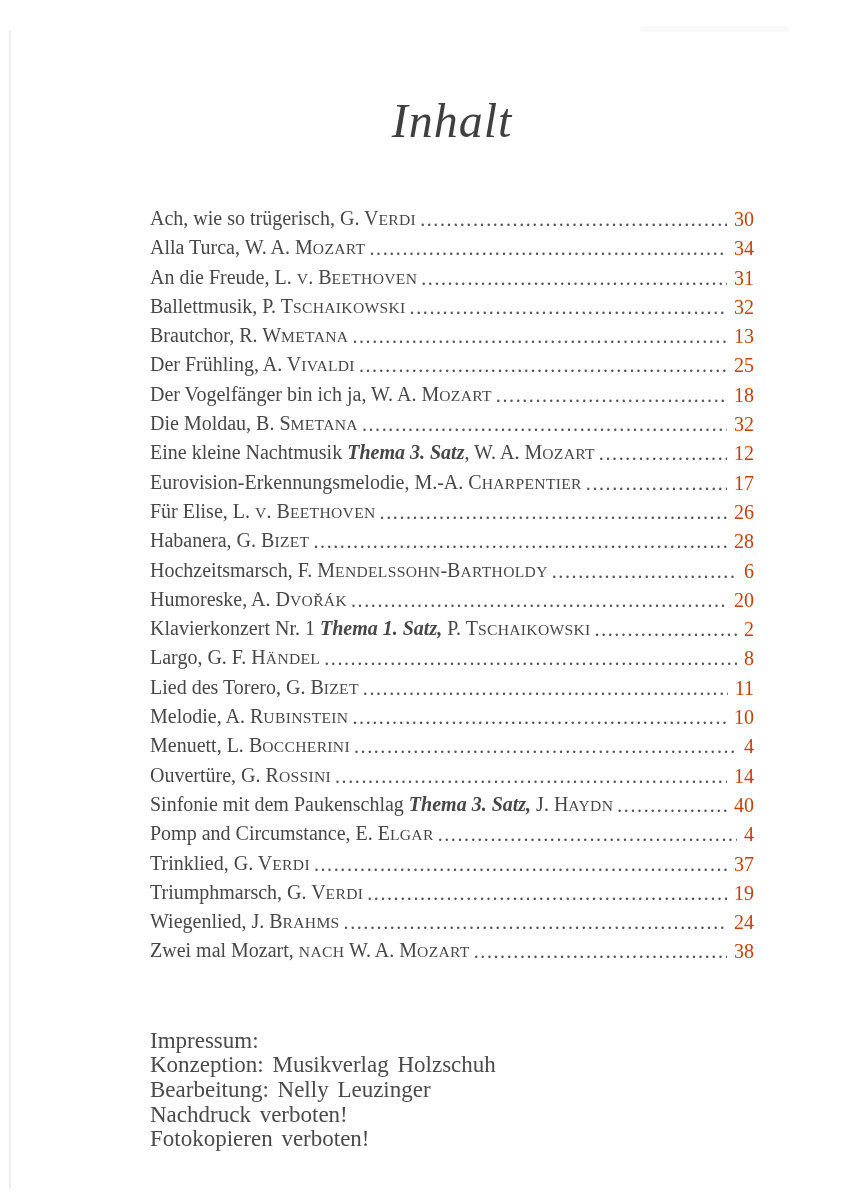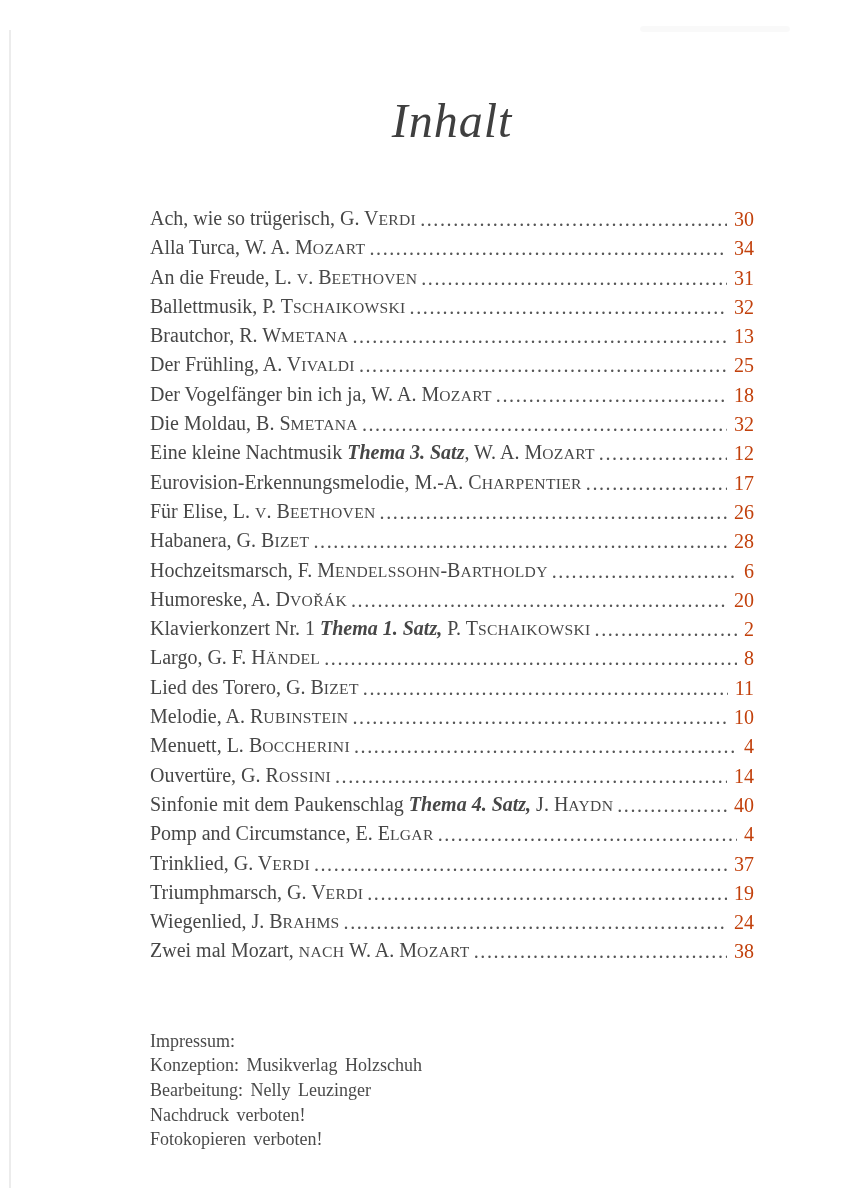--- a/index.html
+++ b/index.html
@@ -69,21 +69,21 @@
     margin-left: 4px;
     min-width: 10px;
   }
   .page-num {
     flex: 0 0 auto;
     margin-left: 7px;
     color: #c2410c;
   }
   .impressum {
     margin-top: 62px;
-    font-size: 18px;
+    font-size: 23px;
     line-height: 24.6px;
     color: #4a4a4a;
     word-spacing: 3px;
   }
 </style>
 </head>
 <body>
 
 <div class="scan-edge"></div>
 <div class="scan-smudge"></div>
@@ -185,21 +185,21 @@
         <span class="entry-text">Menuett, L. <span>B</span><span class="scs">OCCHERINI</span></span>
         <span class="dots">................................................................................................................................................................</span>
         <span class="page-num">4</span>
       </div>
       <div class="toc-row">
         <span class="entry-text">Ouvertüre, G. <span>R</span><span class="scs">OSSINI</span></span>
         <span class="dots">................................................................................................................................................................</span>
         <span class="page-num">14</span>
       </div>
       <div class="toc-row">
-        <span class="entry-text">Sinfonie mit dem Paukenschlag <i>Thema 4. Satz,</i> J. <span>H</span><span class="scs">AYDN</span></span>
+        <span class="entry-text">Sinfonie mit dem Paukenschlag <i>Thema 3. Satz,</i> J. <span>H</span><span class="scs">AYDN</span></span>
         <span class="dots">................................................................................................................................................................</span>
         <span class="page-num">40</span>
       </div>
       <div class="toc-row">
         <span class="entry-text">Pomp and Circumstance, E. <span>E</span><span class="scs">LGAR</span></span>
         <span class="dots">................................................................................................................................................................</span>
         <span class="page-num">4</span>
       </div>
       <div class="toc-row">
         <span class="entry-text">Trinklied, G. <span>V</span><span class="scs">ERDI</span></span>

